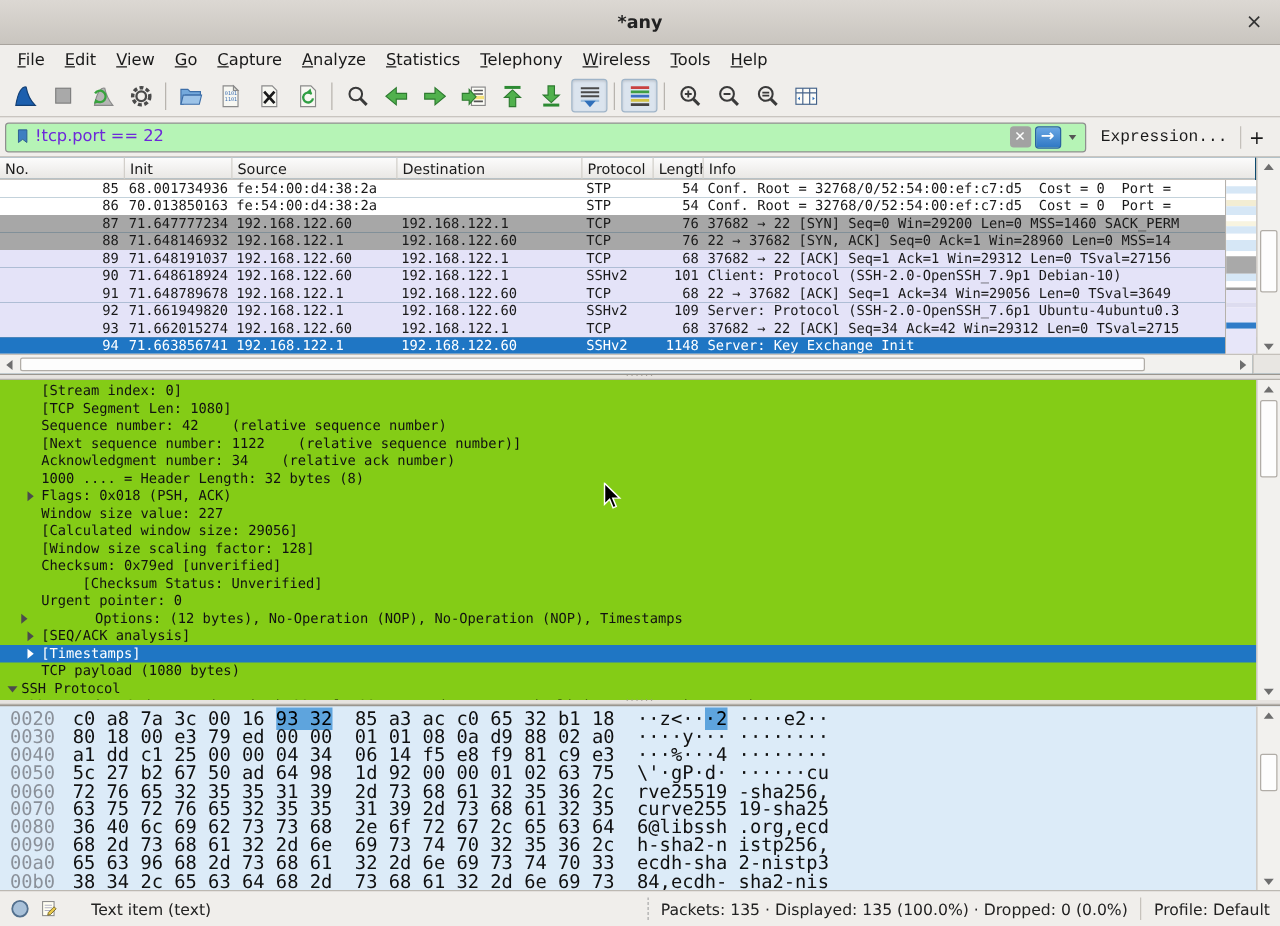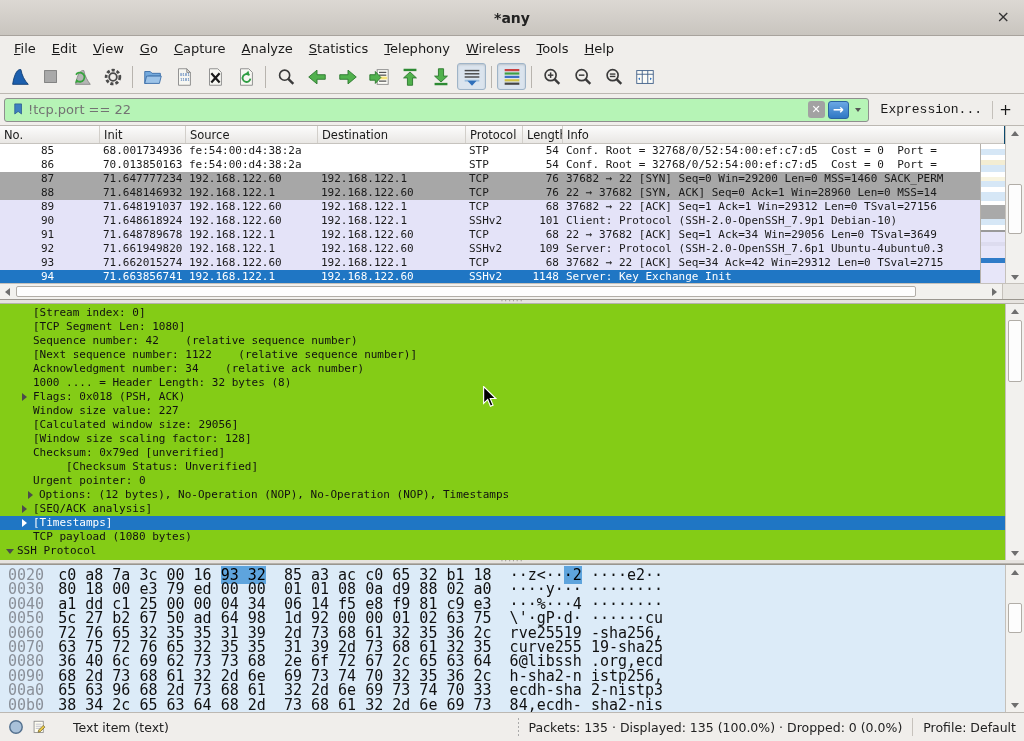--- a/index.html
+++ b/index.html
@@ -23,38 +23,38 @@
   .tb-btn{width:29px;height:27px;display:flex;align-items:center;justify-content:center;border-radius:3px;margin:0 1px;}
   .tb-btn svg{width:22px;height:22px;}
   .tb-btn.pressed{background:#dbe4ee;border:1px solid #9fb4c8;box-shadow:inset 0 1px 2px rgba(0,0,0,.15);}
   .tb-sep{width:1px;height:22px;background:#b8b4ae;margin:0 4px;}
 
   
   .filterbar{height:32px;display:flex;align-items:center;padding:0 6px 0 4px;background:#f0eeeb;border-bottom:1px solid #bcb8b2;}
   .filter-box{flex:1;height:24px;background:var(--filter-bg);border:1px solid #8f8f8f;border-radius:3px;
     display:flex;align-items:center;padding:0 3px;}
   .filter-bookmark{width:20px;display:flex;align-items:center;justify-content:center;}
-  .filter-text{flex:1;font-size:13px;color:#737373;white-space:pre;overflow:hidden;}
+  .filter-text{flex:1;font-size:13px;color:#6d28d9;white-space:pre;overflow:hidden;}
   .filter-clear{width:17px;height:17px;background:#a2a2a2;border-radius:3px;color:#fff;font-size:11px;
     display:flex;align-items:center;justify-content:center;margin-right:3px;}
   .filter-apply{width:21px;height:18px;background:linear-gradient(#6aa7e4,#2f78c4);border:1px solid #2a62a0;border-radius:3px;
     color:#fff;font-size:13px;font-weight:bold;display:flex;align-items:center;justify-content:center;line-height:14px;}
   .filter-caret{width:0;height:0;border-top:4px solid #555;border-left:3.5px solid transparent;border-right:3.5px solid transparent;margin:0 4px 0 6px;}
   .filter-expression{font-size:13px;padding:0 10px 0 12px;font-family:Liberation Mono, monospace;}
   .filter-plus{font-size:15px;width:26px;text-align:center;border-left:1px solid #c4c0ba;}
 
   
   .packet-list{position:relative;height:174px;background:#0c4a6e;border-bottom:1px solid #9a968f;}
   .pl-header{display:flex;height:18px;width:calc(100% - 20px);background:linear-gradient(#fcfcfc,#e9e7e4);
     border-bottom:1px solid #c6c3be;font-size:11.5px;}
   .pl-hcell{padding:2px 0 0 4px;border-right:1px solid #d2cfca;overflow:hidden;white-space:nowrap;}
   .pl-body{height:140px;overflow:hidden;}
   .pl-row{display:flex;height:14px;font-family:"DejaVu Sans Mono","Liberation Mono",monospace;font-size:11px;line-height:14px;white-space:pre;}
   .pl-cell{overflow:hidden;white-space:pre;padding-left:3px;}
-  .c-no{width:100px;text-align:center;padding-right:5px;padding-left:0;}
+  .c-no{width:100px;text-align:right;padding-right:5px;padding-left:0;}
   .c-time{width:86px;}
   .c-src{width:132px;}
   .c-dst{width:148px;}
   .c-proto{width:57px;}
   .c-len{width:40px;text-align:right;padding-right:4px;padding-left:0;}
   .c-info{flex:1;}
   .pl-row.white{background:#ffffff;}
   .pl-row.gray{background:var(--row-gray);}
   .pl-row.lavender{background:var(--row-lav);}
   .pl-row.selected{background:var(--sel);color:#fff;}
@@ -377,21 +377,21 @@
       <div class="dline" style="padding-left: 22px;"><span class="d-arrow"></span><span>[Next sequence number: 1122    (relative sequence number)]</span></div>
       <div class="dline" style="padding-left: 22px;"><span class="d-arrow"></span><span>Acknowledgment number: 34    (relative ack number)</span></div>
       <div class="dline" style="padding-left: 22px;"><span class="d-arrow"></span><span>1000 .... = Header Length: 32 bytes (8)</span></div>
       <div class="dline" style="padding-left: 22px;"><span class="d-arrow"><span class="tri-r"></span></span><span>Flags: 0x018 (PSH, ACK)</span></div>
       <div class="dline" style="padding-left: 22px;"><span class="d-arrow"></span><span>Window size value: 227</span></div>
       <div class="dline" style="padding-left: 22px;"><span class="d-arrow"></span><span>[Calculated window size: 29056]</span></div>
       <div class="dline" style="padding-left: 22px;"><span class="d-arrow"></span><span>[Window size scaling factor: 128]</span></div>
       <div class="dline" style="padding-left: 22px;"><span class="d-arrow"></span><span>Checksum: 0x79ed [unverified]</span></div>
       <div class="dline" style="padding-left: 22px; margin-left: 33px;"><span class="d-arrow"></span><span>[Checksum Status: Unverified]</span></div>
       <div class="dline" style="padding-left: 22px;"><span class="d-arrow"></span><span>Urgent pointer: 0</span></div>
-      <div class="dline" style="padding-left: 28px;"><span class="d-arrow"><span class="tri-r"></span></span><span>Options: (12 bytes), No-Operation (NOP), No-Operation (NOP), Timestamps</span></div>
+      <div class="dline" style="padding-left: 17px; gap: 48px;"><span class="d-arrow"><span class="tri-r"></span></span><span>Options: (12 bytes), No-Operation (NOP), No-Operation (NOP), Timestamps</span></div>
       <div class="dline" style="padding-left: 22px;"><span class="d-arrow"><span class="tri-r"></span></span><span>[SEQ/ACK analysis]</span></div>
       <div class="dline selected" style="padding-left: 22px;"><span class="d-arrow"><span class="tri-r"></span></span><span>[Timestamps]</span></div>
       <div class="dline" style="padding-left: 22px;"><span class="d-arrow"></span><span>TCP payload (1080 bytes)</span></div>
       <div class="dline" style="padding-left: 6px;"><span class="d-arrow"><span class="tri-d"></span></span><span>SSH Protocol</span></div>
       <div class="dline" style="padding-left: 22px;"><span>SSH Version 2 (encryption:chacha20-poly1305@openssh.com mac:&lt;implicit&gt; compression:none)</span></div>
       <div class="vscroll details-vscroll">
       <span class="scroll-arrow" style="top:0">
           <span class="arr-up"></span>
         </span>
       <span class="scroll-thumb" style="top:16px;height:62px"></span>

